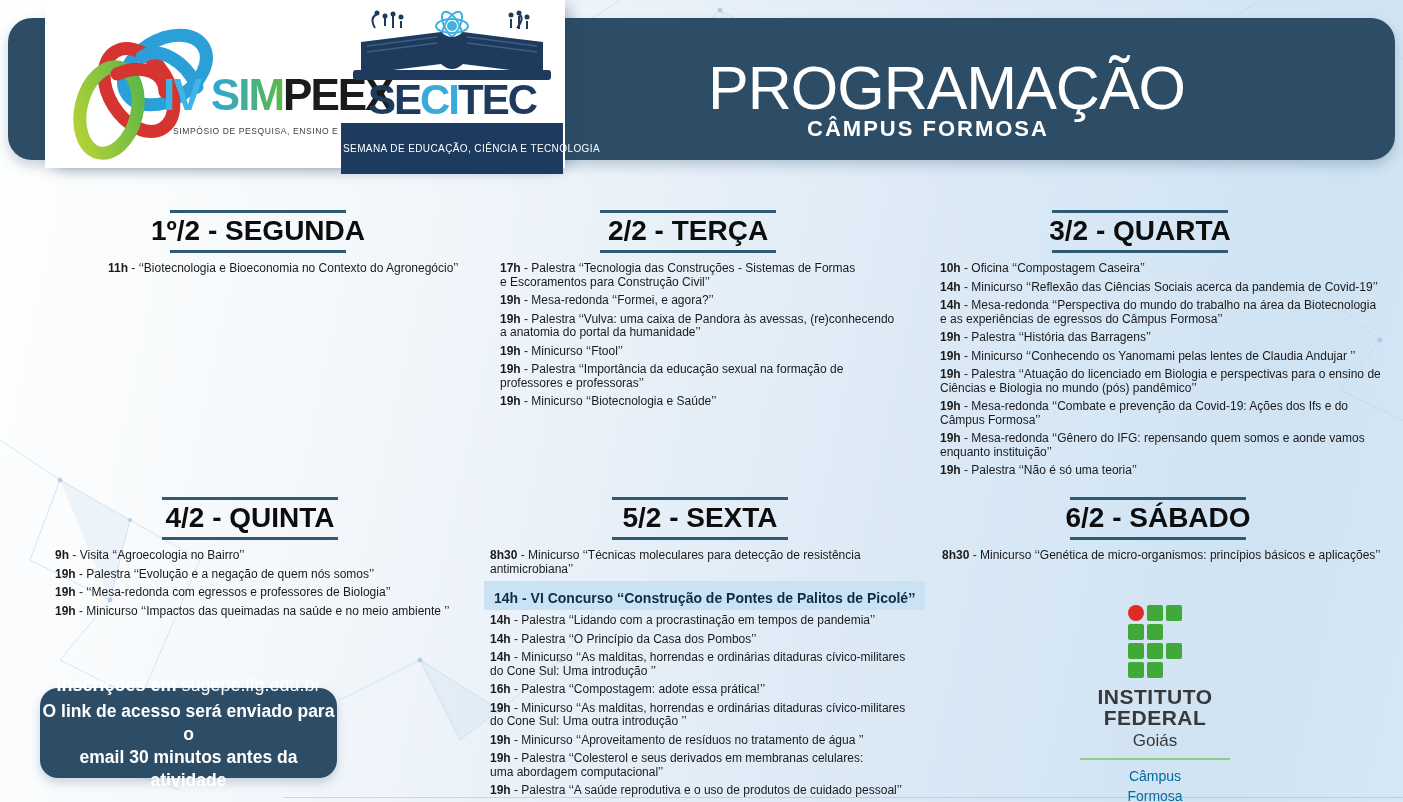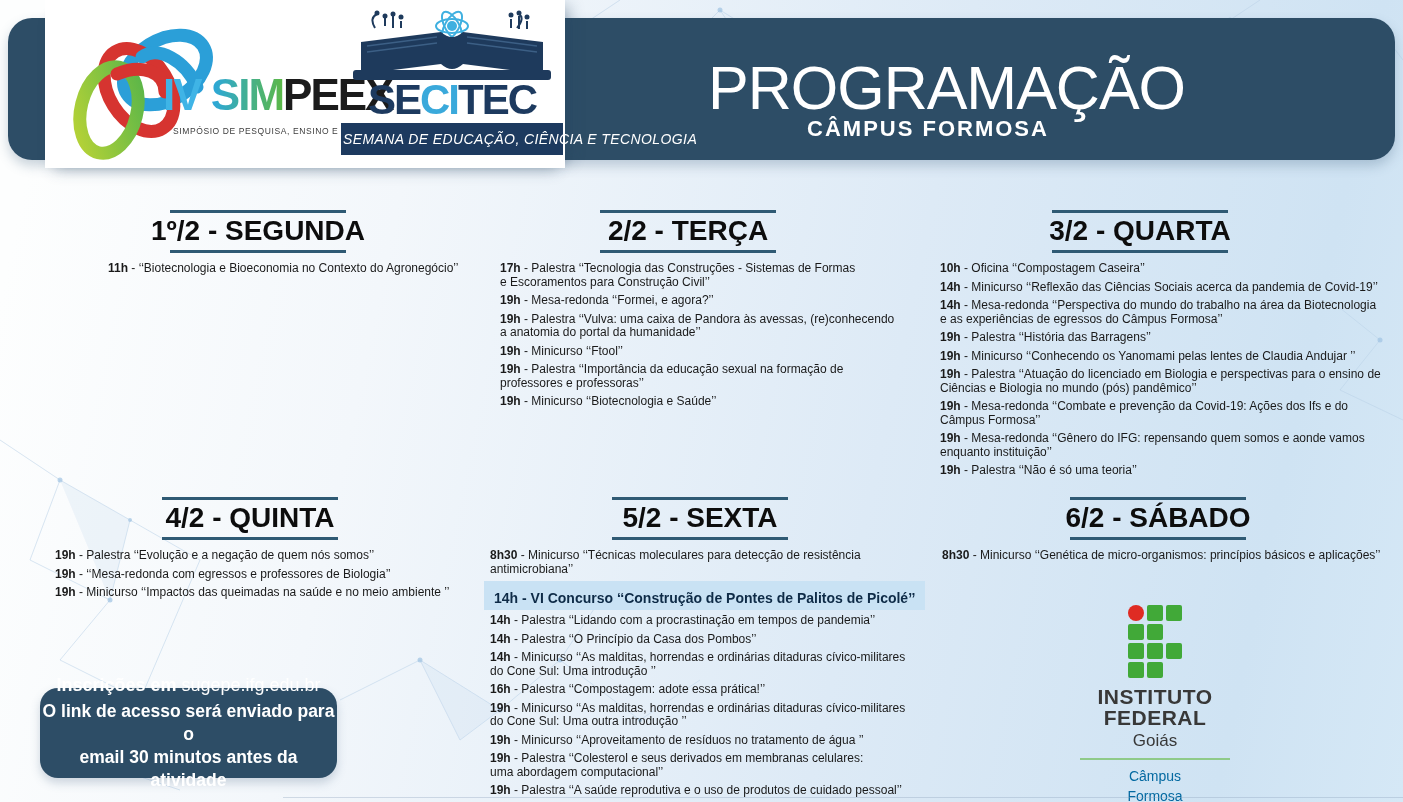--- a/index.html
+++ b/index.html
@@ -29,21 +29,21 @@
   .simpeex-text{position:absolute;left:118px;top:70px;font-weight:bold;font-size:44px;letter-spacing:-2px;white-space:nowrap;}
   .simpeex-iv{color:#3fb4e6;}
   .simpeex-sim{background:linear-gradient(90deg,#2ba7dd,#5cb847);-webkit-background-clip:text;background-clip:text;color:transparent;}
   .simpeex-peex{color:#1b1b1b;}
   .simpeex-tag{position:absolute;left:128px;top:126px;font-size:8.5px;letter-spacing:.6px;color:#3c3c3c;white-space:nowrap;}
   
   .secitec{position:absolute;left:296px;top:8px;width:222px;text-align:center;}
   .secitec-book{display:block;margin:0 auto;}
   .secitec-text{font-weight:bold;font-size:42px;letter-spacing:-2px;line-height:40px;margin-top:-4px;white-space:nowrap;}
   .sec-dark{color:#1d3a5f;margin-top:20px;} .sec-light{color:#3aa9db;}
-  .secitec-ribbon{margin-top:3px;background:#1d3a5f;color:#ffffff;font-size:14px;letter-spacing:.4px;padding:8px 2px;white-space:nowrap;font-style:italic;}
+  .secitec-ribbon{margin-top:3px;background:#1d3a5f;color:#ffffff;font-size:10px;letter-spacing:.4px;padding:20px 2px;white-space:nowrap;}
 
   
   .day-head{position:absolute;width:260px;display:flex;flex-direction:column;align-items:center;}
   .rule{width:176px;height:3px;background:var(--rule,#2f5a74);}
   .day-title{margin:2px 0 3px;font-size:28px;font-weight:bold;color:#0d0d0d;white-space:nowrap;letter-spacing:0;}
   .events{position:absolute;font-size:12px;line-height:13.5px;color:#1a1a1a;}
   .event{margin-bottom:5px;}
   .event .time{font-weight:bold;}
   .event .desc{white-space:pre-line;}
   .event.highlight{
@@ -250,20 +250,21 @@
 </div>
   </section>
 
   <section class="day" id="day-quinta">
     <div class="day-head">
       <div class="rule"></div>
       <h2 class="day-title">4/2 - QUINTA</h2>
       <div class="rule"></div>
     </div>
     <div class="events">
+  <div class="event"><span class="time">9h</span><span class="sep"> - </span><span class="desc">Visita ‘‘Agroecologia no Bairro’’</span></div>
 
   <div class="event"><span class="time">19h</span><span class="sep"> - </span><span class="desc">Palestra ‘‘Evolução e a negação de quem nós somos’’</span></div>
 
   <div class="event"><span class="time">19h</span><span class="sep"> - </span><span class="desc">‘‘Mesa-redonda com egressos e professores de Biologia’’</span></div>
 
   <div class="event"><span class="time">19h</span><span class="sep"> - </span><span class="desc">Minicurso ‘‘Impactos das queimadas na saúde e no meio ambiente ’’</span></div>
 </div>
   </section>
 
   <section class="day" id="day-sexta">

